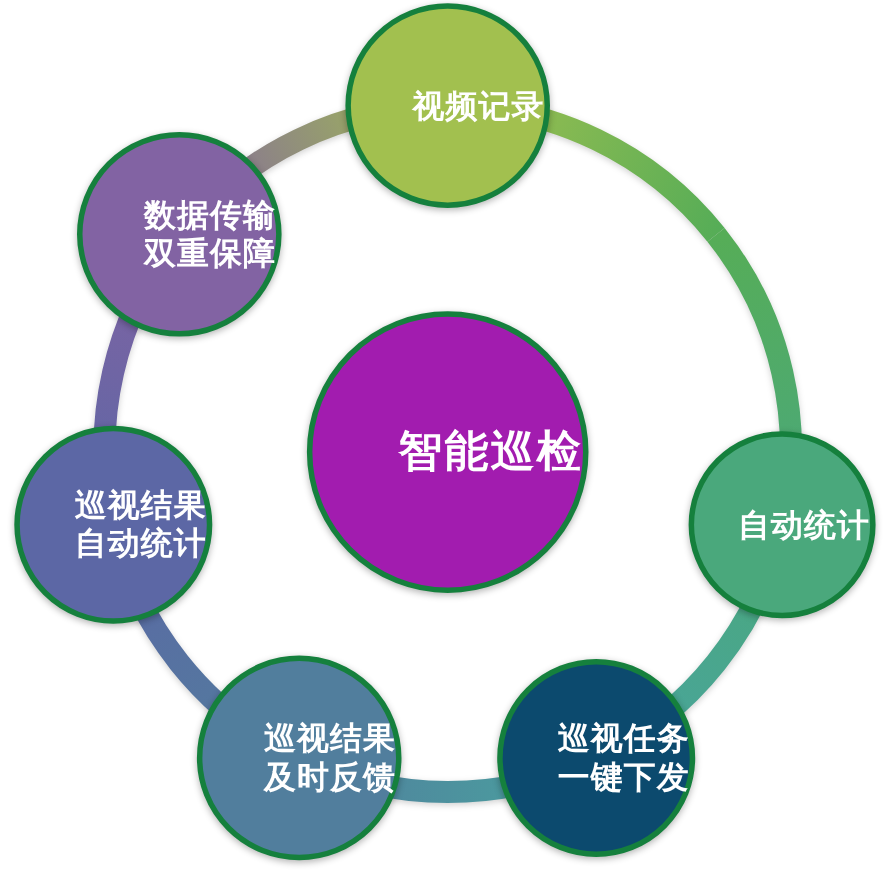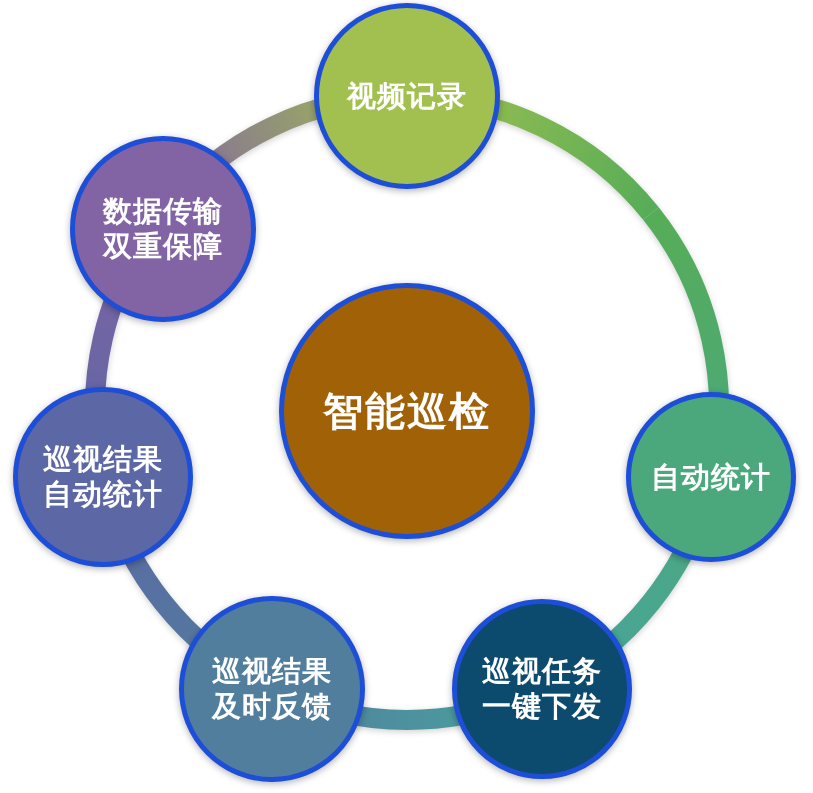--- a/index.html
+++ b/index.html
@@ -17,26 +17,26 @@
   }
   .ring-svg {
     position: absolute;
     left: 0;
     top: 0;
     filter: drop-shadow(0 2px 3px rgba(0,0,0,0.18));
   }
   .node {
     position: absolute;
     border-radius: 50%;
-    border: 5px solid #1d4ed8;
+    border: 5px solid #15803d;
     box-shadow: 0 2px 7px rgba(0,0,0,0.30);
     transform: translate(-50%, -50%);
     display: flex;
     align-items: center;
-    justify-content: center;
+    justify-content: flex-end;
     box-sizing: content-box;
     z-index: 2;
   }
   .node .label {
     color: #ffffff;
     font-weight: bold;
     text-align: center;
     white-space: pre-line;
     font-size: 29px;
     line-height: 1.2;
@@ -86,21 +86,21 @@
       </defs>
       <path d="M 407 96 A 312 312 0 0 1 650.9314225300253 213.47118182007515" fill="none" stroke="url(#seg0)" stroke-width="20"></path>
       <path d="M 650.9314225300253 213.47118182007515 A 312 312 0 0 1 711.177508600729 477.4265313943701" fill="none" stroke="url(#seg1)" stroke-width="20"></path>
       <path d="M 711.177508600729 477.4265313943701 A 312 312 0 0 1 542.3717266046782 689.1022867855547" fill="none" stroke="url(#seg2)" stroke-width="20"></path>
       <path d="M 542.3717266046782 689.1022867855547 A 312 312 0 0 1 271.6282733953218 689.1022867855547" fill="none" stroke="url(#seg3)" stroke-width="20"></path>
       <path d="M 271.6282733953218 689.1022867855547 A 312 312 0 0 1 102.82249139927103 477.42653139437016" fill="none" stroke="url(#seg4)" stroke-width="20"></path>
       <path d="M 102.82249139927103 477.42653139437016 A 312 312 0 0 1 163.06857746997466 213.47118182007517" fill="none" stroke="url(#seg5)" stroke-width="20"></path>
       <path d="M 163.06857746997466 213.47118182007517 A 312 312 0 0 1 407 96" fill="none" stroke="url(#seg6)" stroke-width="20"></path>
     </svg>
 
-  <div class="node center-node" style="left: 407px; top: 411px; width: 246px; height: 246px; background: #a16207;">
+  <div class="node center-node" style="left: 407px; top: 411px; width: 246px; height: 246px; background: #a21caf;">
     <span class="label">智能巡检</span>
   </div>
 
   <div class="node" style="left: 407px; top: 96px; width: 176px; height: 176px; background: rgb(162, 192, 79);">
     <span class="label">视频记录</span>
   </div>
 
 
   <div class="node" style="left: 711px; top: 477px; width: 160px; height: 160px; background: rgb(74, 168, 124);">
     <span class="label">自动统计</span>
@@ -114,18 +114,18 @@
   <div class="node" style="left: 272px; top: 689px; width: 176px; height: 176px; background: rgb(81, 126, 157);">
     <span class="label">巡视结果
 及时反馈</span>
   </div>
 
   <div class="node" style="left: 103px; top: 477px; width: 170px; height: 170px; background: rgb(92, 103, 165);">
     <span class="label">巡视结果
 自动统计</span>
   </div>
 
-  <div class="node" style="left: 163px; top: 229px; width: 176px; height: 176px; background: rgb(130, 99, 163);">
+  <div class="node" style="left: 163px; top: 213px; width: 176px; height: 176px; background: rgb(130, 99, 163);">
     <span class="label">数据传输
 双重保障</span>
   </div>
 
 </div>
 
 </body></html>

